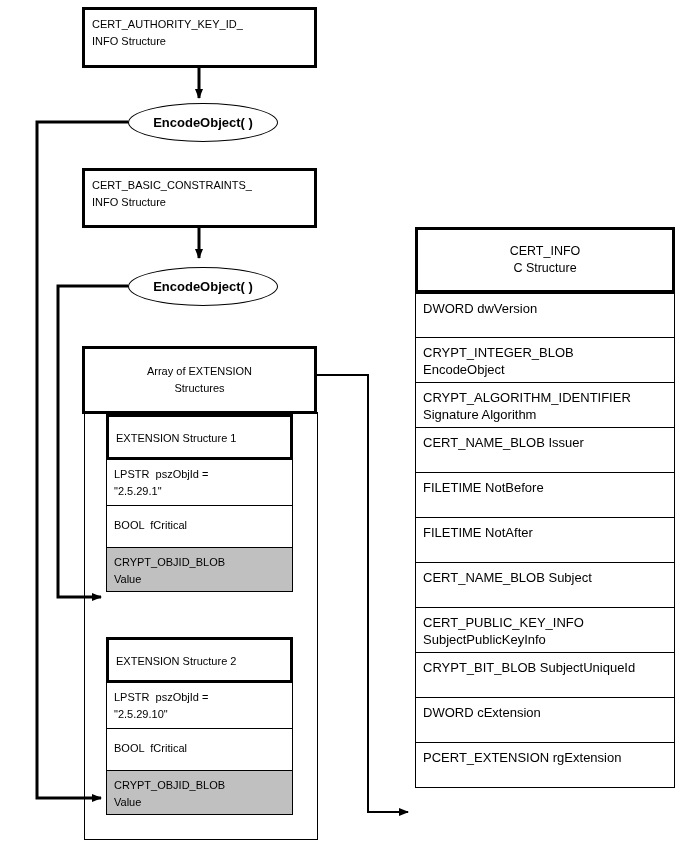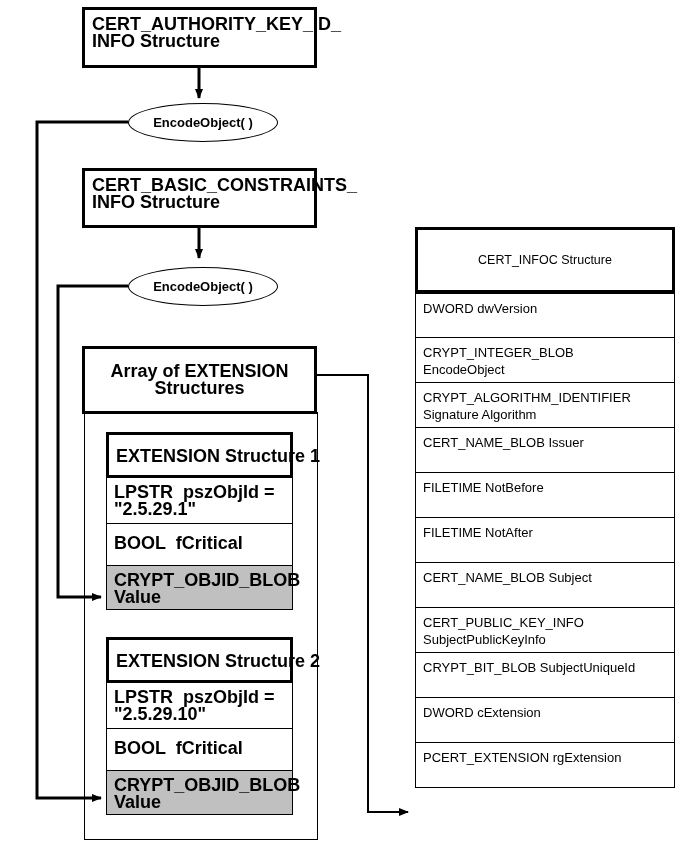--- a/index.html
+++ b/index.html
@@ -7,35 +7,35 @@
        font-family:"Liberation Sans","DejaVu Sans",sans-serif;color:#000;}
   .canvas{position:absolute;left:0;top:0;width:681px;height:845px;}
   svg.wires{position:absolute;left:0;top:0;width:681px;height:845px;overflow:visible;}
 
   
   .bx{position:absolute;box-sizing:border-box;background:#fff;}
   .thick{border:3px solid #000;}
   .thin{border:1px solid #000;padding-left:17px;}
   .hair{border:1px solid #000;background:transparent;}
 
-  .txt{position:absolute;box-sizing:border-box;font-size:18px;line-height:17px;
-       letter-spacing:0px;white-space:pre;font-weight:bold;}
+  .txt{position:absolute;box-sizing:border-box;font-size:11px;line-height:17px;
+       letter-spacing:0px;white-space:pre;}
   .pad{padding:6px 0 0 7px;}
   .ctr{text-align:center;}
 
   .ell{position:absolute;box-sizing:border-box;border:1px solid #000;
        border-radius:50%;background:#fff;display:flex;align-items:center;
        justify-content:center;font-weight:bold;font-size:13px;}
 
   .gray{background:#c0c0c0;}
 
   
   #cert-info{position:absolute;left:415px;top:227px;width:260px;}
   #cert-info .hdr{box-sizing:border-box;border:3px solid #000;height:66px;
-       display:flex;flex-direction:row;align-items:center;justify-content:center;
+       display:flex;flex-direction:column;align-items:center;justify-content:center;
        font-size:12.5px;line-height:17px;background:#fff;}
   #cert-info .row{box-sizing:border-box;border:1px solid #000;border-top:none;
        height:45px;padding:6px 0 0 7px;font-size:13px;line-height:17px;
        white-space:pre;background:#fff;}
   #cert-info .row.first{border-top:1px solid #000;}
 </style>
 </head>
 <body>
 
 <div class="canvas">
@@ -76,21 +76,21 @@
     <span>EncodeObject( )</span>
   </div>
 
   <div class="bx thick" style="left:82px;top:346px;width:235px;height:68px;">
     <div class="txt ctr" style="left:0;top:14px;width:100%;">Array of EXTENSION
 Structures</div>
   </div>
 
   <div class="hair" style="position:absolute;left:84px;top:412px;width:232px;height:426px;"></div>
 
-  <div style="position:absolute;left:106px;top:432px;width:202px;border-radius:6px;">
+  <div style="position:absolute;left:106px;top:414px;width:202px;border-radius:6px;">
     <div class="bx thick" style="position:relative;left:0;top:0;width:187px;height:46px;">
       <div class="txt pad" style="left:0;top:7px;width:100%;">EXTENSION Structure 1</div>
     </div>
     <div class="bx thin" style="position:relative;left:0;top:0;width:187px;height:46px;border-top:none;">
       <div class="txt pad" style="left:0;top:0;width:100%;">LPSTR  pszObjId =
 "2.5.29.1"</div>
     </div>
     <div class="bx thin" style="position:relative;left:0;top:0;width:187px;height:42px;border-top:none;">
       <div class="txt pad" style="left:0;top:5px;width:100%;">BOOL  fCritical</div>
     </div>

